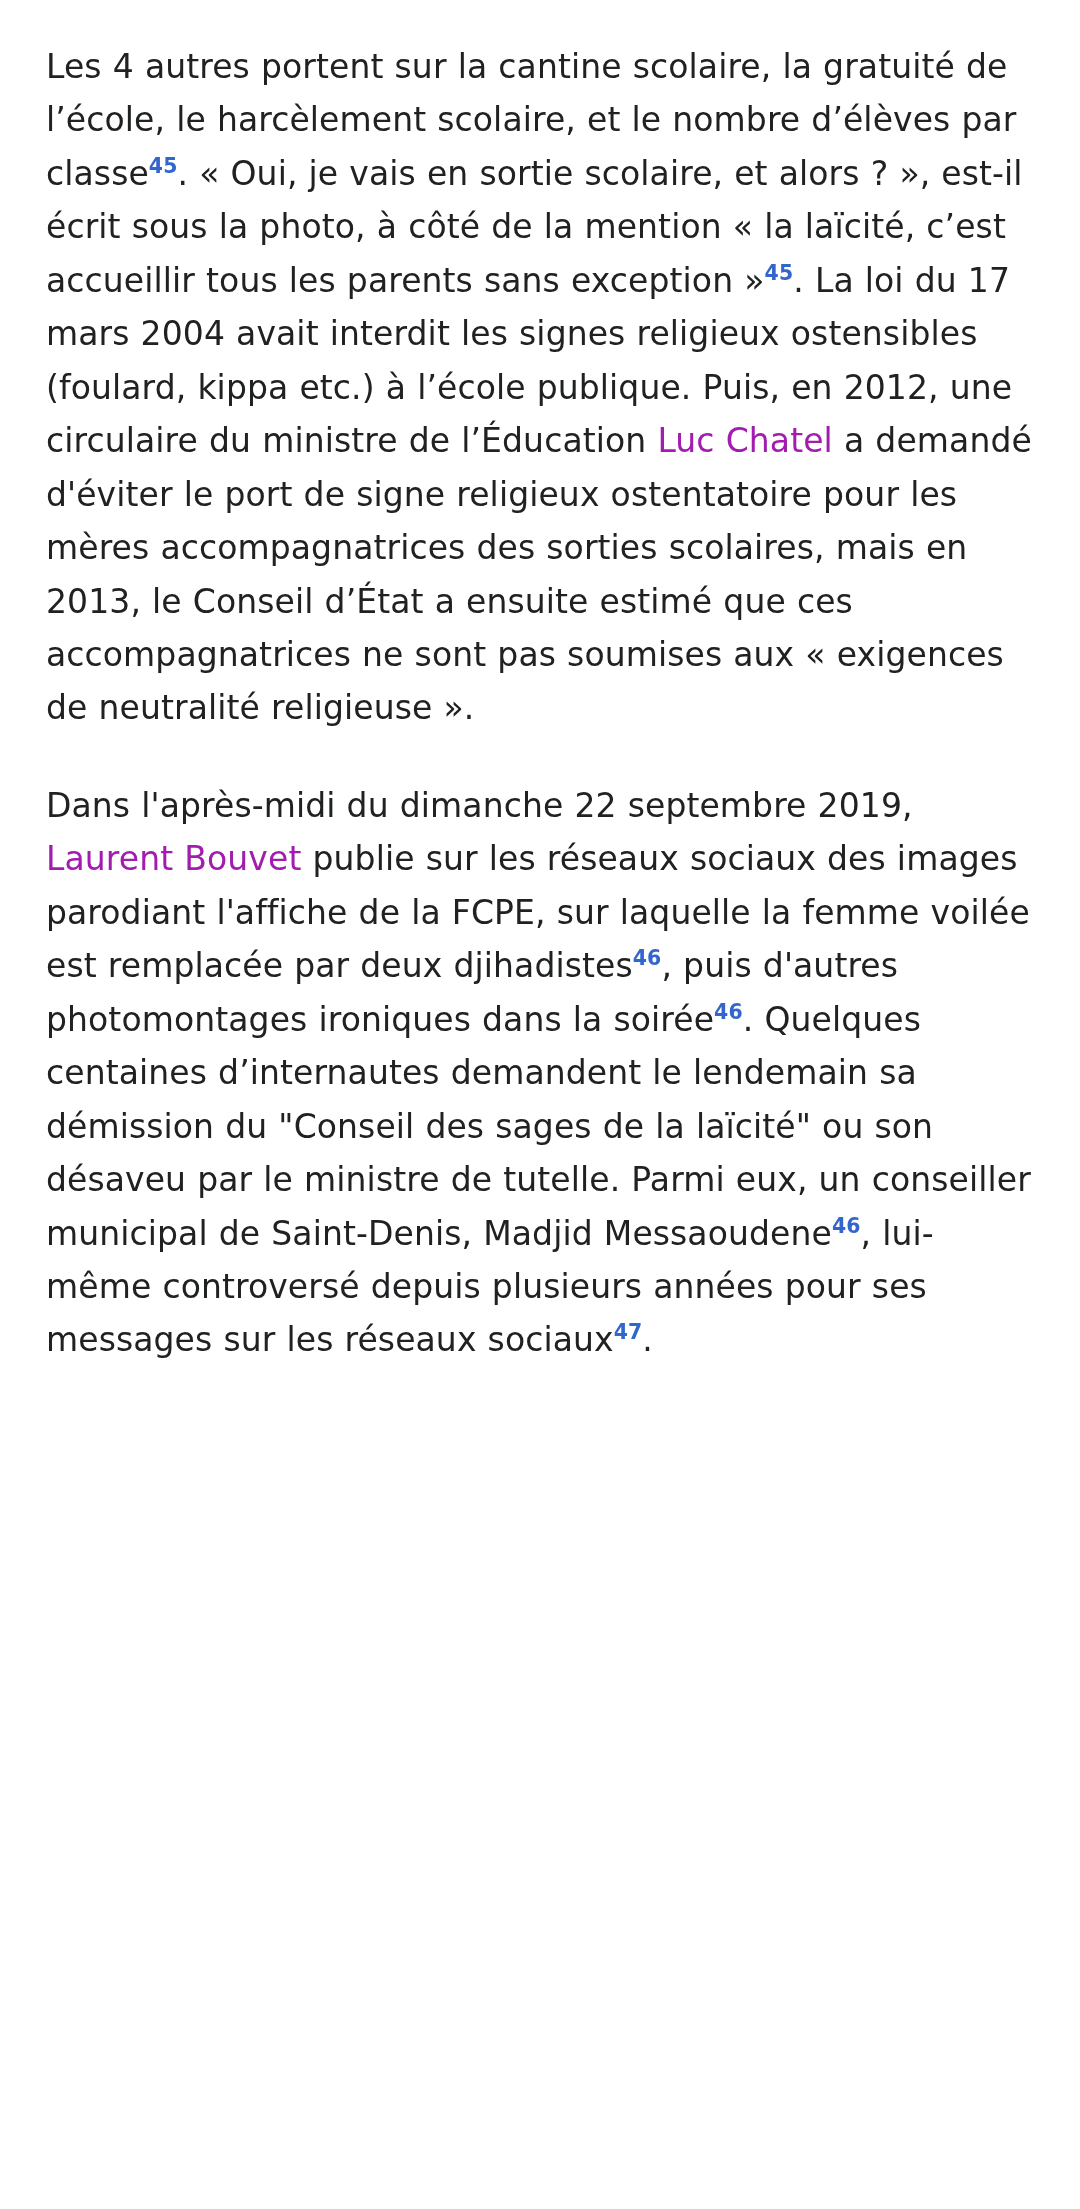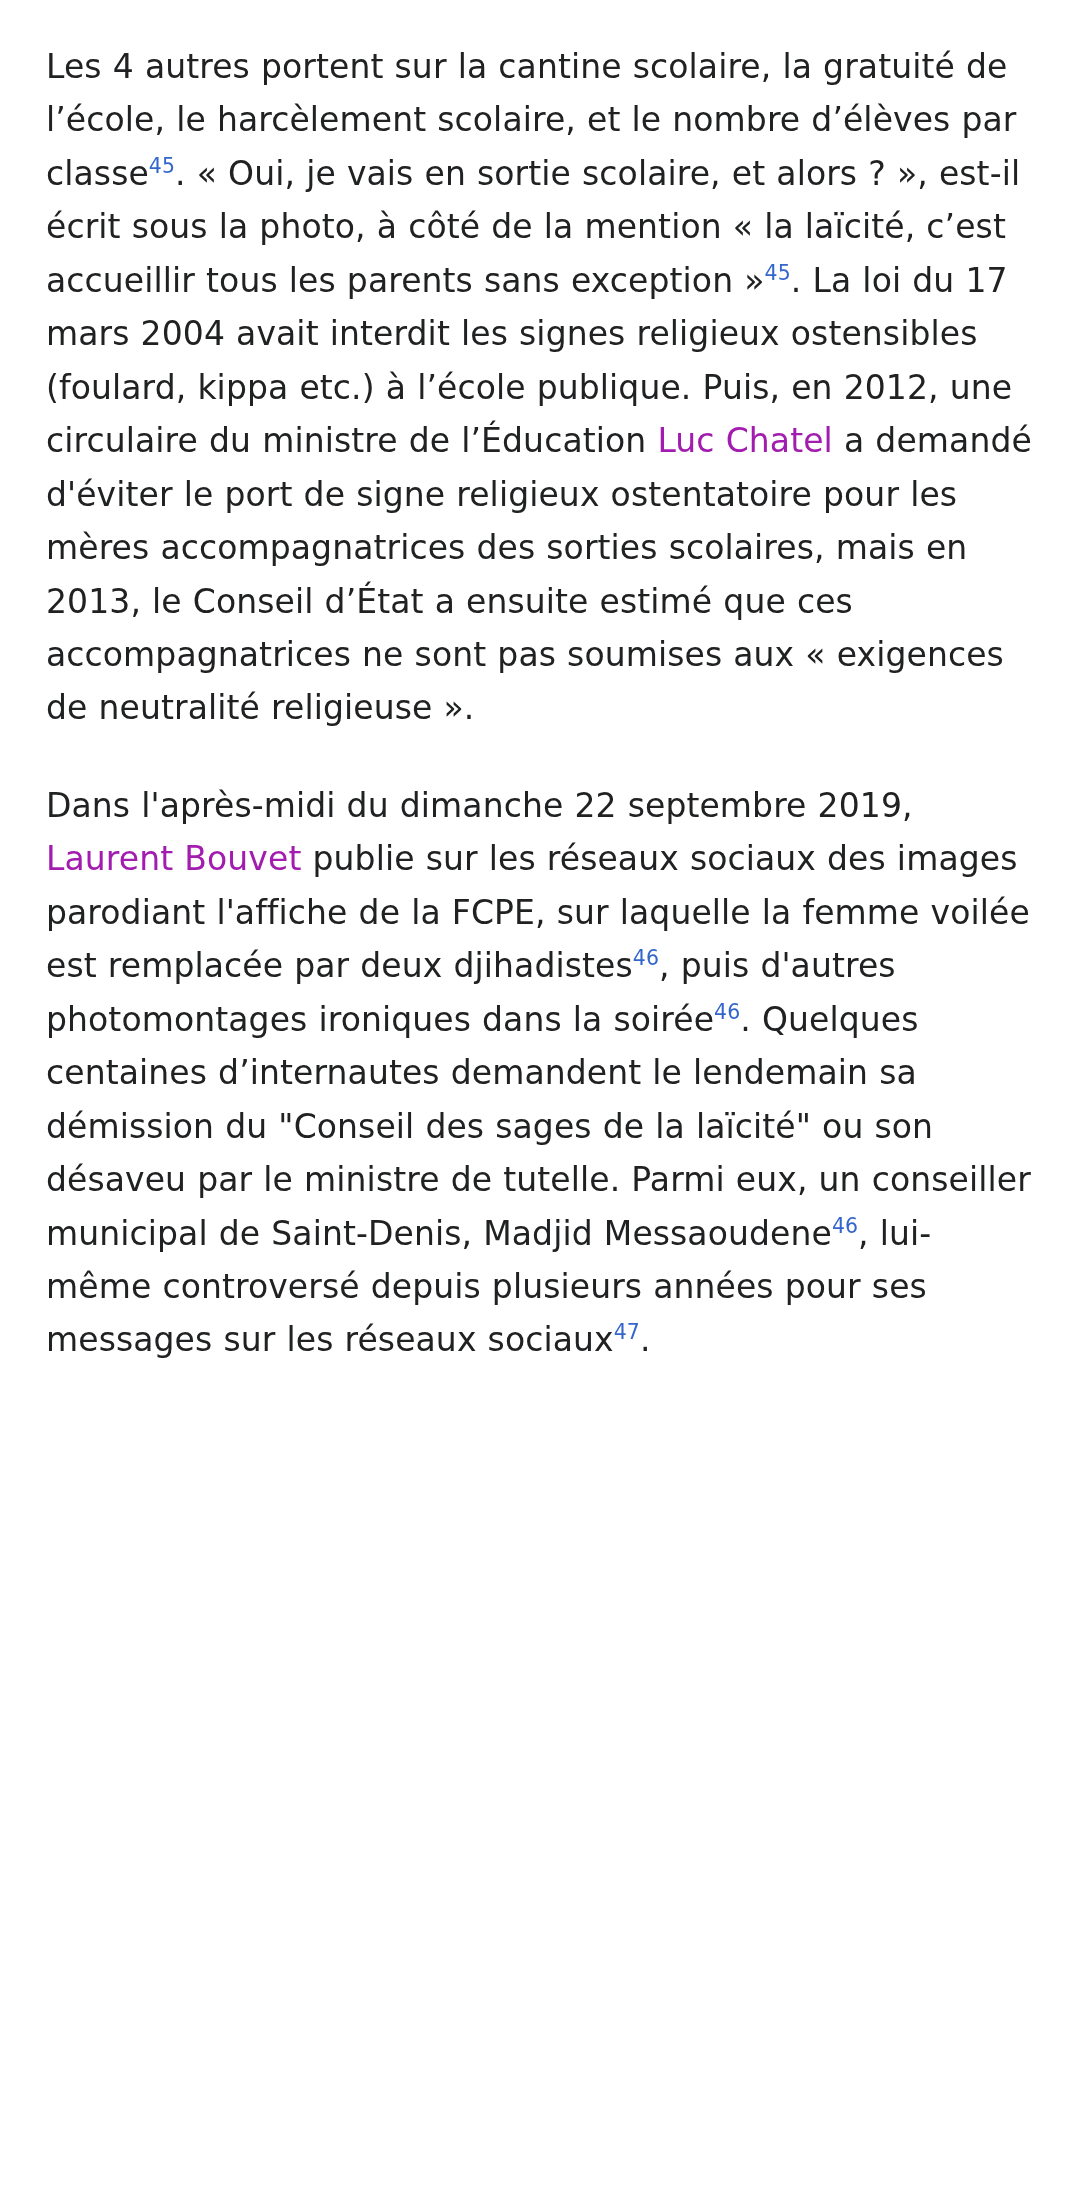--- a/index.html
+++ b/index.html
@@ -31,20 +31,21 @@
     margin-bottom: 0;
   }
   a.wikilink {
     color: #a21caf;
     text-decoration: none;
   }
   sup.ref {
     font-size: 0.62em;
     vertical-align: super;
     line-height: 0;
+    font-weight: bold;
   }
   sup.ref a {
     color: #3366cc;
     text-decoration: none;
   }
 </style>
 </head>
 <body>
 
 <div class="page">

